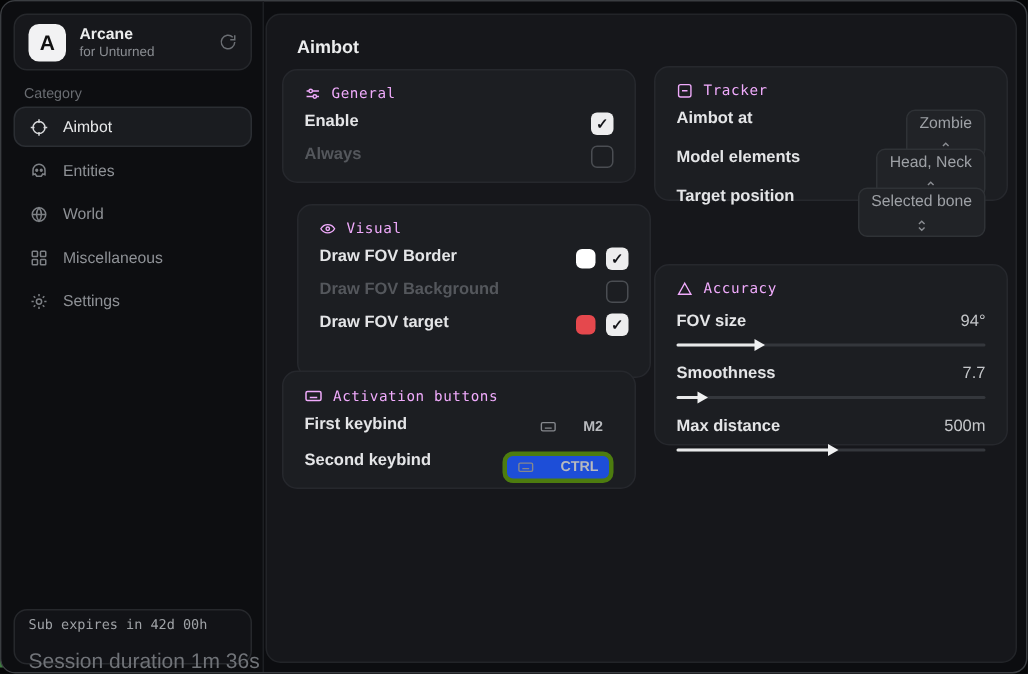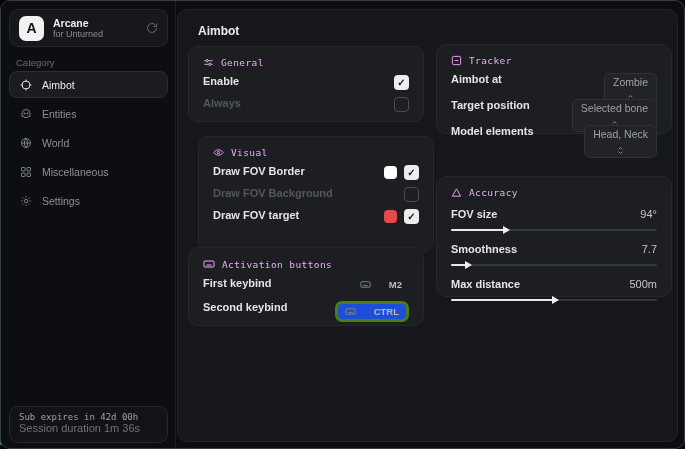--- a/index.html
+++ b/index.html
@@ -29,21 +29,21 @@
     padding:0 10px; border-radius:8px; color:#8e9196; font-size:10.5px;
     border:1px solid transparent; cursor:pointer; }
   .nav-item .nav-icon { margin-right:10px; display:flex; color:#7d8085; }
   .nav-item.active { background:#1a1c20; border-color:#2b2e33; color:#e9eaeb; }
   .nav-item.active .nav-icon { color:#d7d8da; }
   .sub-card { position:absolute; left:8px; bottom:5px; width:159px; height:37px;
     border:1px solid #26282c; border-radius:9px; background:#121317;
     padding:5px 25px 0 9px; }
   .sub-line1 { font-family:"DejaVu Sans Mono", monospace; color:#9fa2a6; font-size:9px;
     white-space:nowrap; }
-  .sub-line2 { color:#6f7control277; color:#707378; font-size:11px; margin-top:0; white-space:nowrap; }
+  .sub-line2 { color:#6f7control277; color:#707378; font-size:14px; margin-top:10px; white-space:nowrap; }
 
   
   .main-panel { position:absolute; left:176px; top:8px; width:501px; height:433px;
     background:#16171b; border:1px solid #222428; border-radius:10px; }
   .page-title { position:absolute; left:20px; top:14px; color:#ecedee;
     font-size:12px; font-weight:bold; }
 
   .card { position:absolute; background:#1c1e22; border:1px solid #26282d;
     border-radius:10px; padding:10px 14px; }
   .card-head { display:flex; align-items:center; gap:7px; color:#f0abfc;
@@ -280,41 +280,41 @@
         <span class="dropdown">
           <span class="dd-value">Zombie</span>
           <span class="dd-icon">
             <svg width="9" height="9" viewBox="0 0 24 24" fill="none" stroke="currentColor" stroke-width="2.5">
               <path d="M7 9l5-5 5 5M7 15l5 5 5-5"></path>
             </svg>
           </span>
         </span>
       </div>
       <div class="row" style="height:26px;">
+        <span class="row-label">Model elements</span>
+        <span class="dropdown">
+          <span class="dd-value">Head, Neck</span>
+          <span class="dd-icon">
+            <svg width="9" height="9" viewBox="0 0 24 24" fill="none" stroke="currentColor" stroke-width="2.5">
+              <path d="M7 9l5-5 5 5M7 15l5 5 5-5"></path>
+            </svg>
+          </span>
+        </span>
+      </div>
+      <div class="row" style="height:26px;">
         <span class="row-label">Target position</span>
         <span class="dropdown">
           <span class="dd-value">Selected bone</span>
           <span class="dd-icon">
             <svg width="9" height="9" viewBox="0 0 24 24" fill="none" stroke="currentColor" stroke-width="2.5">
               <path d="M7 9l5-5 5 5M7 15l5 5 5-5"></path>
             </svg>
           </span>
         </span>
       </div>
-      <div class="row" style="height:26px;">
-        <span class="row-label">Model elements</span>
-        <span class="dropdown">
-          <span class="dd-value">Head, Neck</span>
-          <span class="dd-icon">
-            <svg width="9" height="9" viewBox="0 0 24 24" fill="none" stroke="currentColor" stroke-width="2.5">
-              <path d="M7 9l5-5 5 5M7 15l5 5 5-5"></path>
-            </svg>
-          </span>
-        </span>
-      </div>
     </div>
 
     <div class="card" style="left:258px; top:166px; width:236px; height:121px;">
       <div class="card-head">
         <span>
           <svg width="11" height="11" viewBox="0 0 24 24" fill="none" stroke="currentColor" stroke-width="2">
             <path d="M12 4l9 16H3z"></path>
           </svg>
         </span>
         <span class="sec-title">Accuracy</span>

